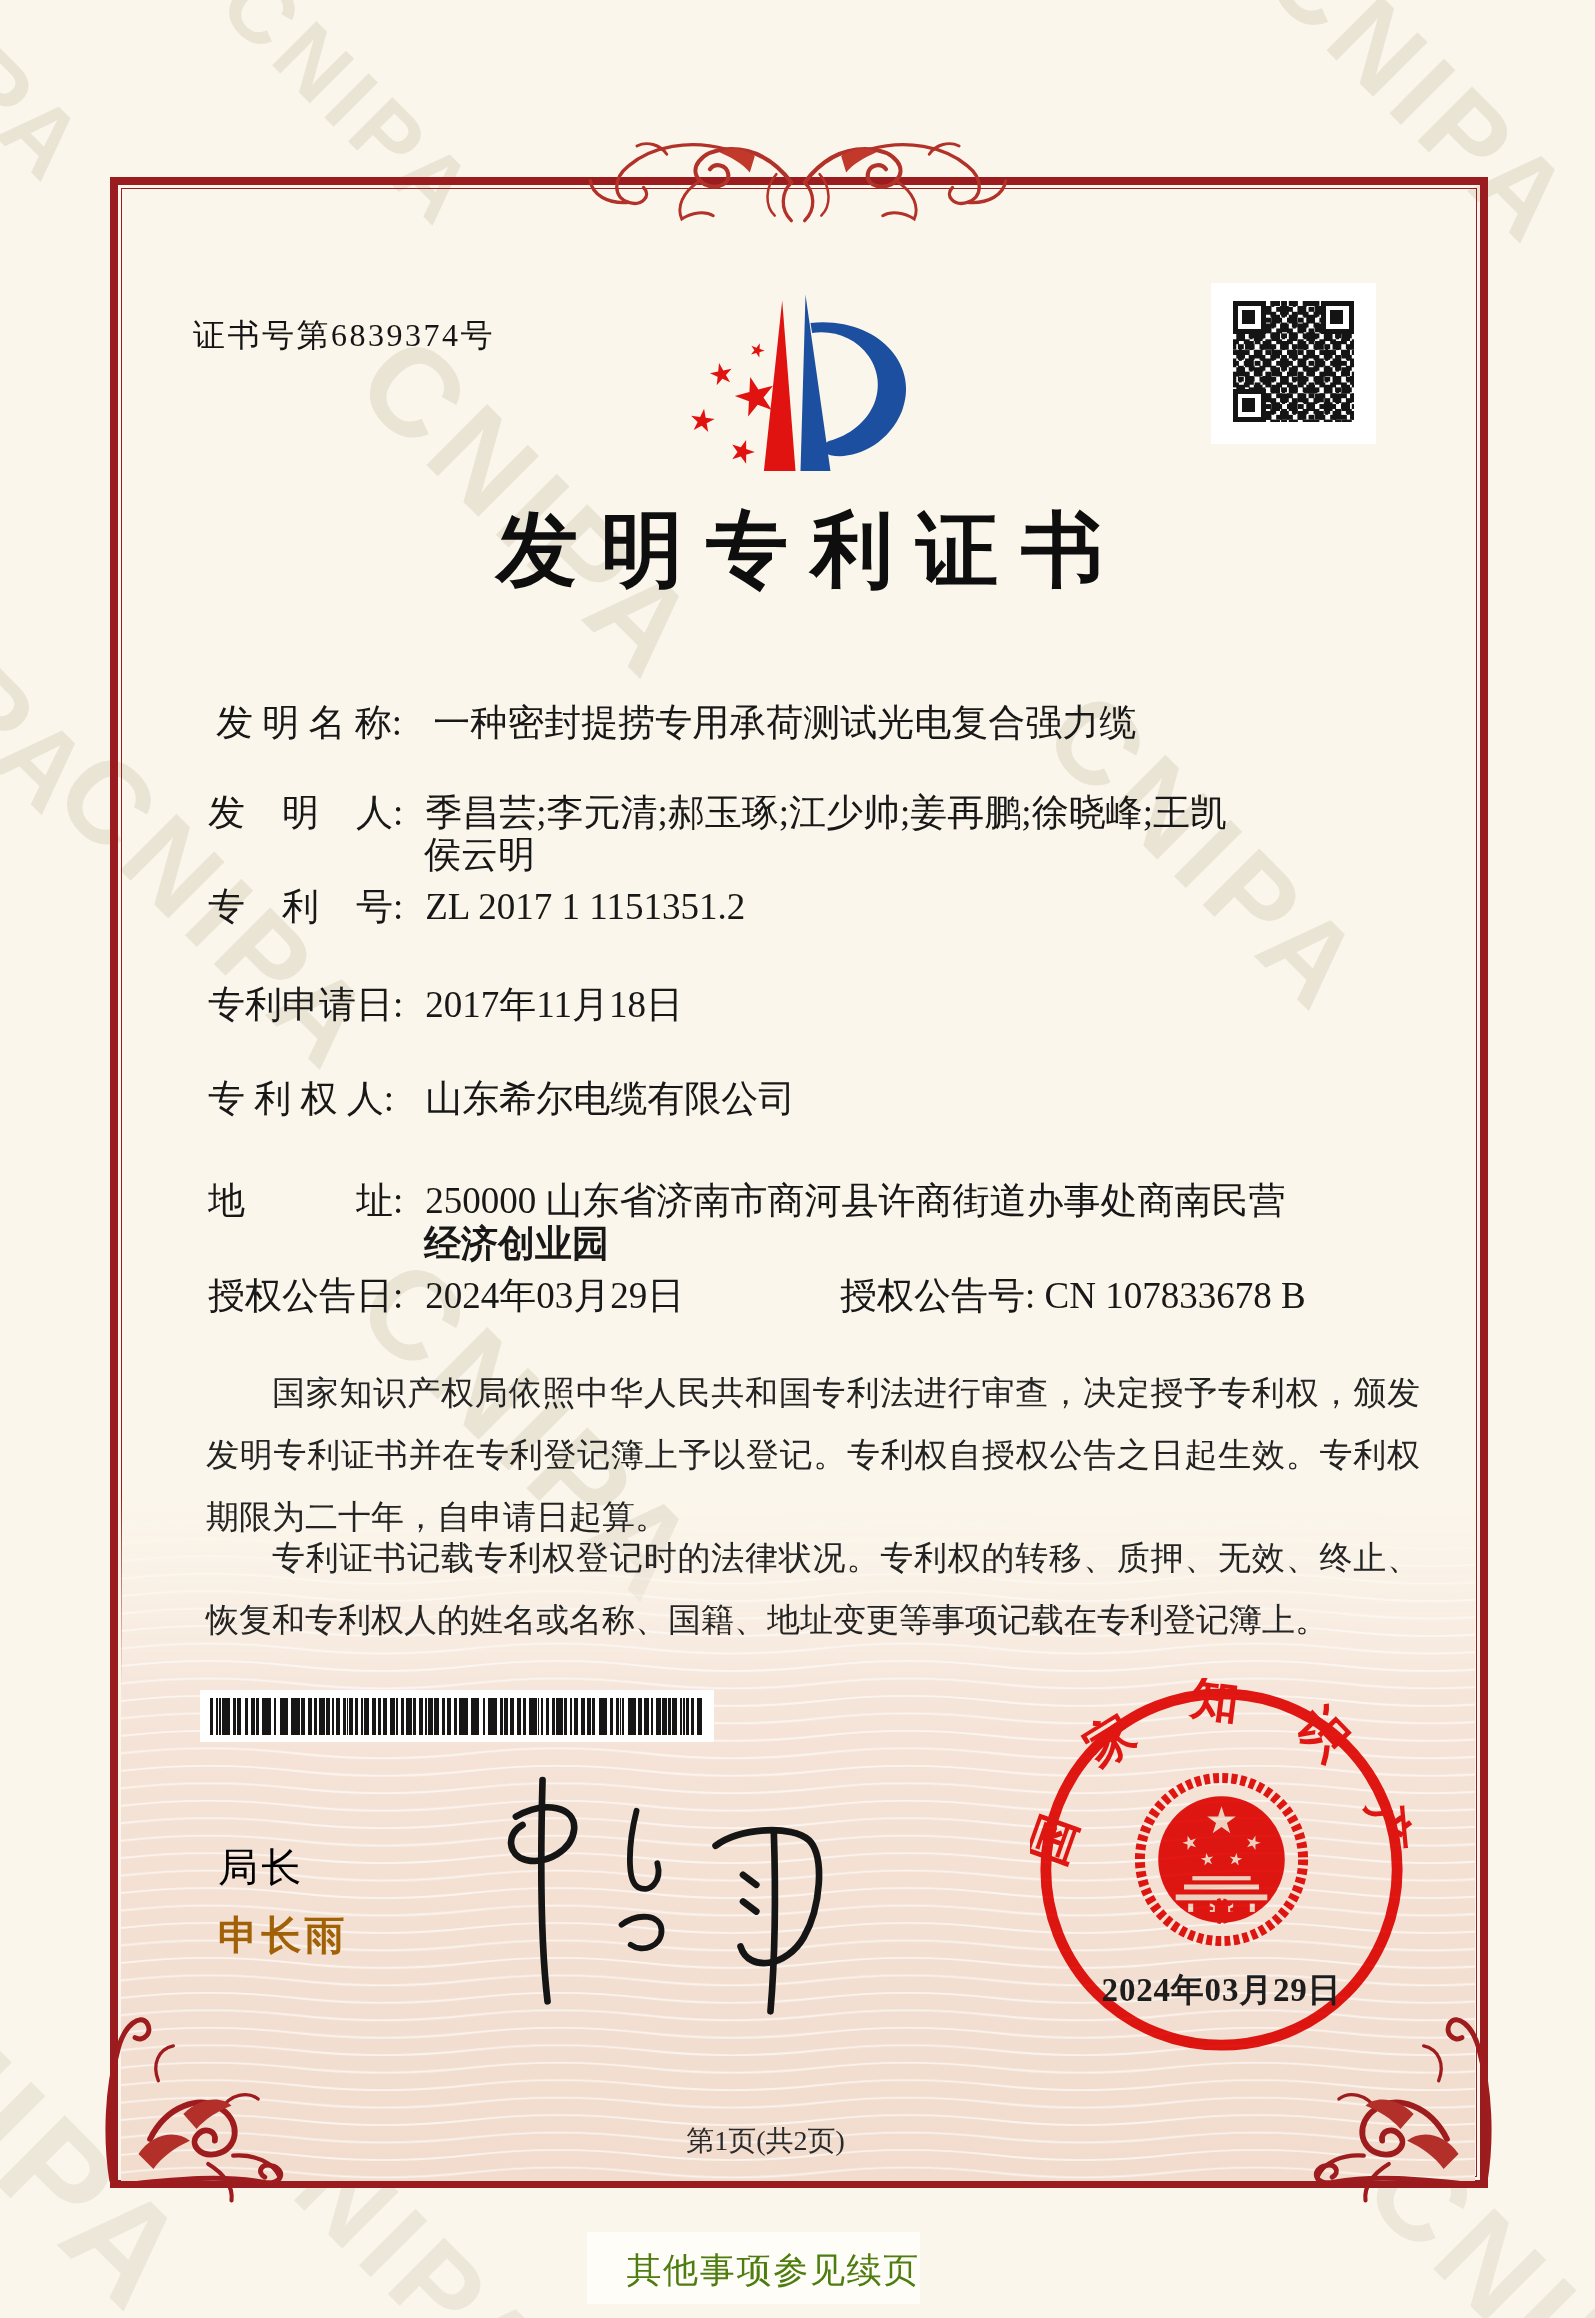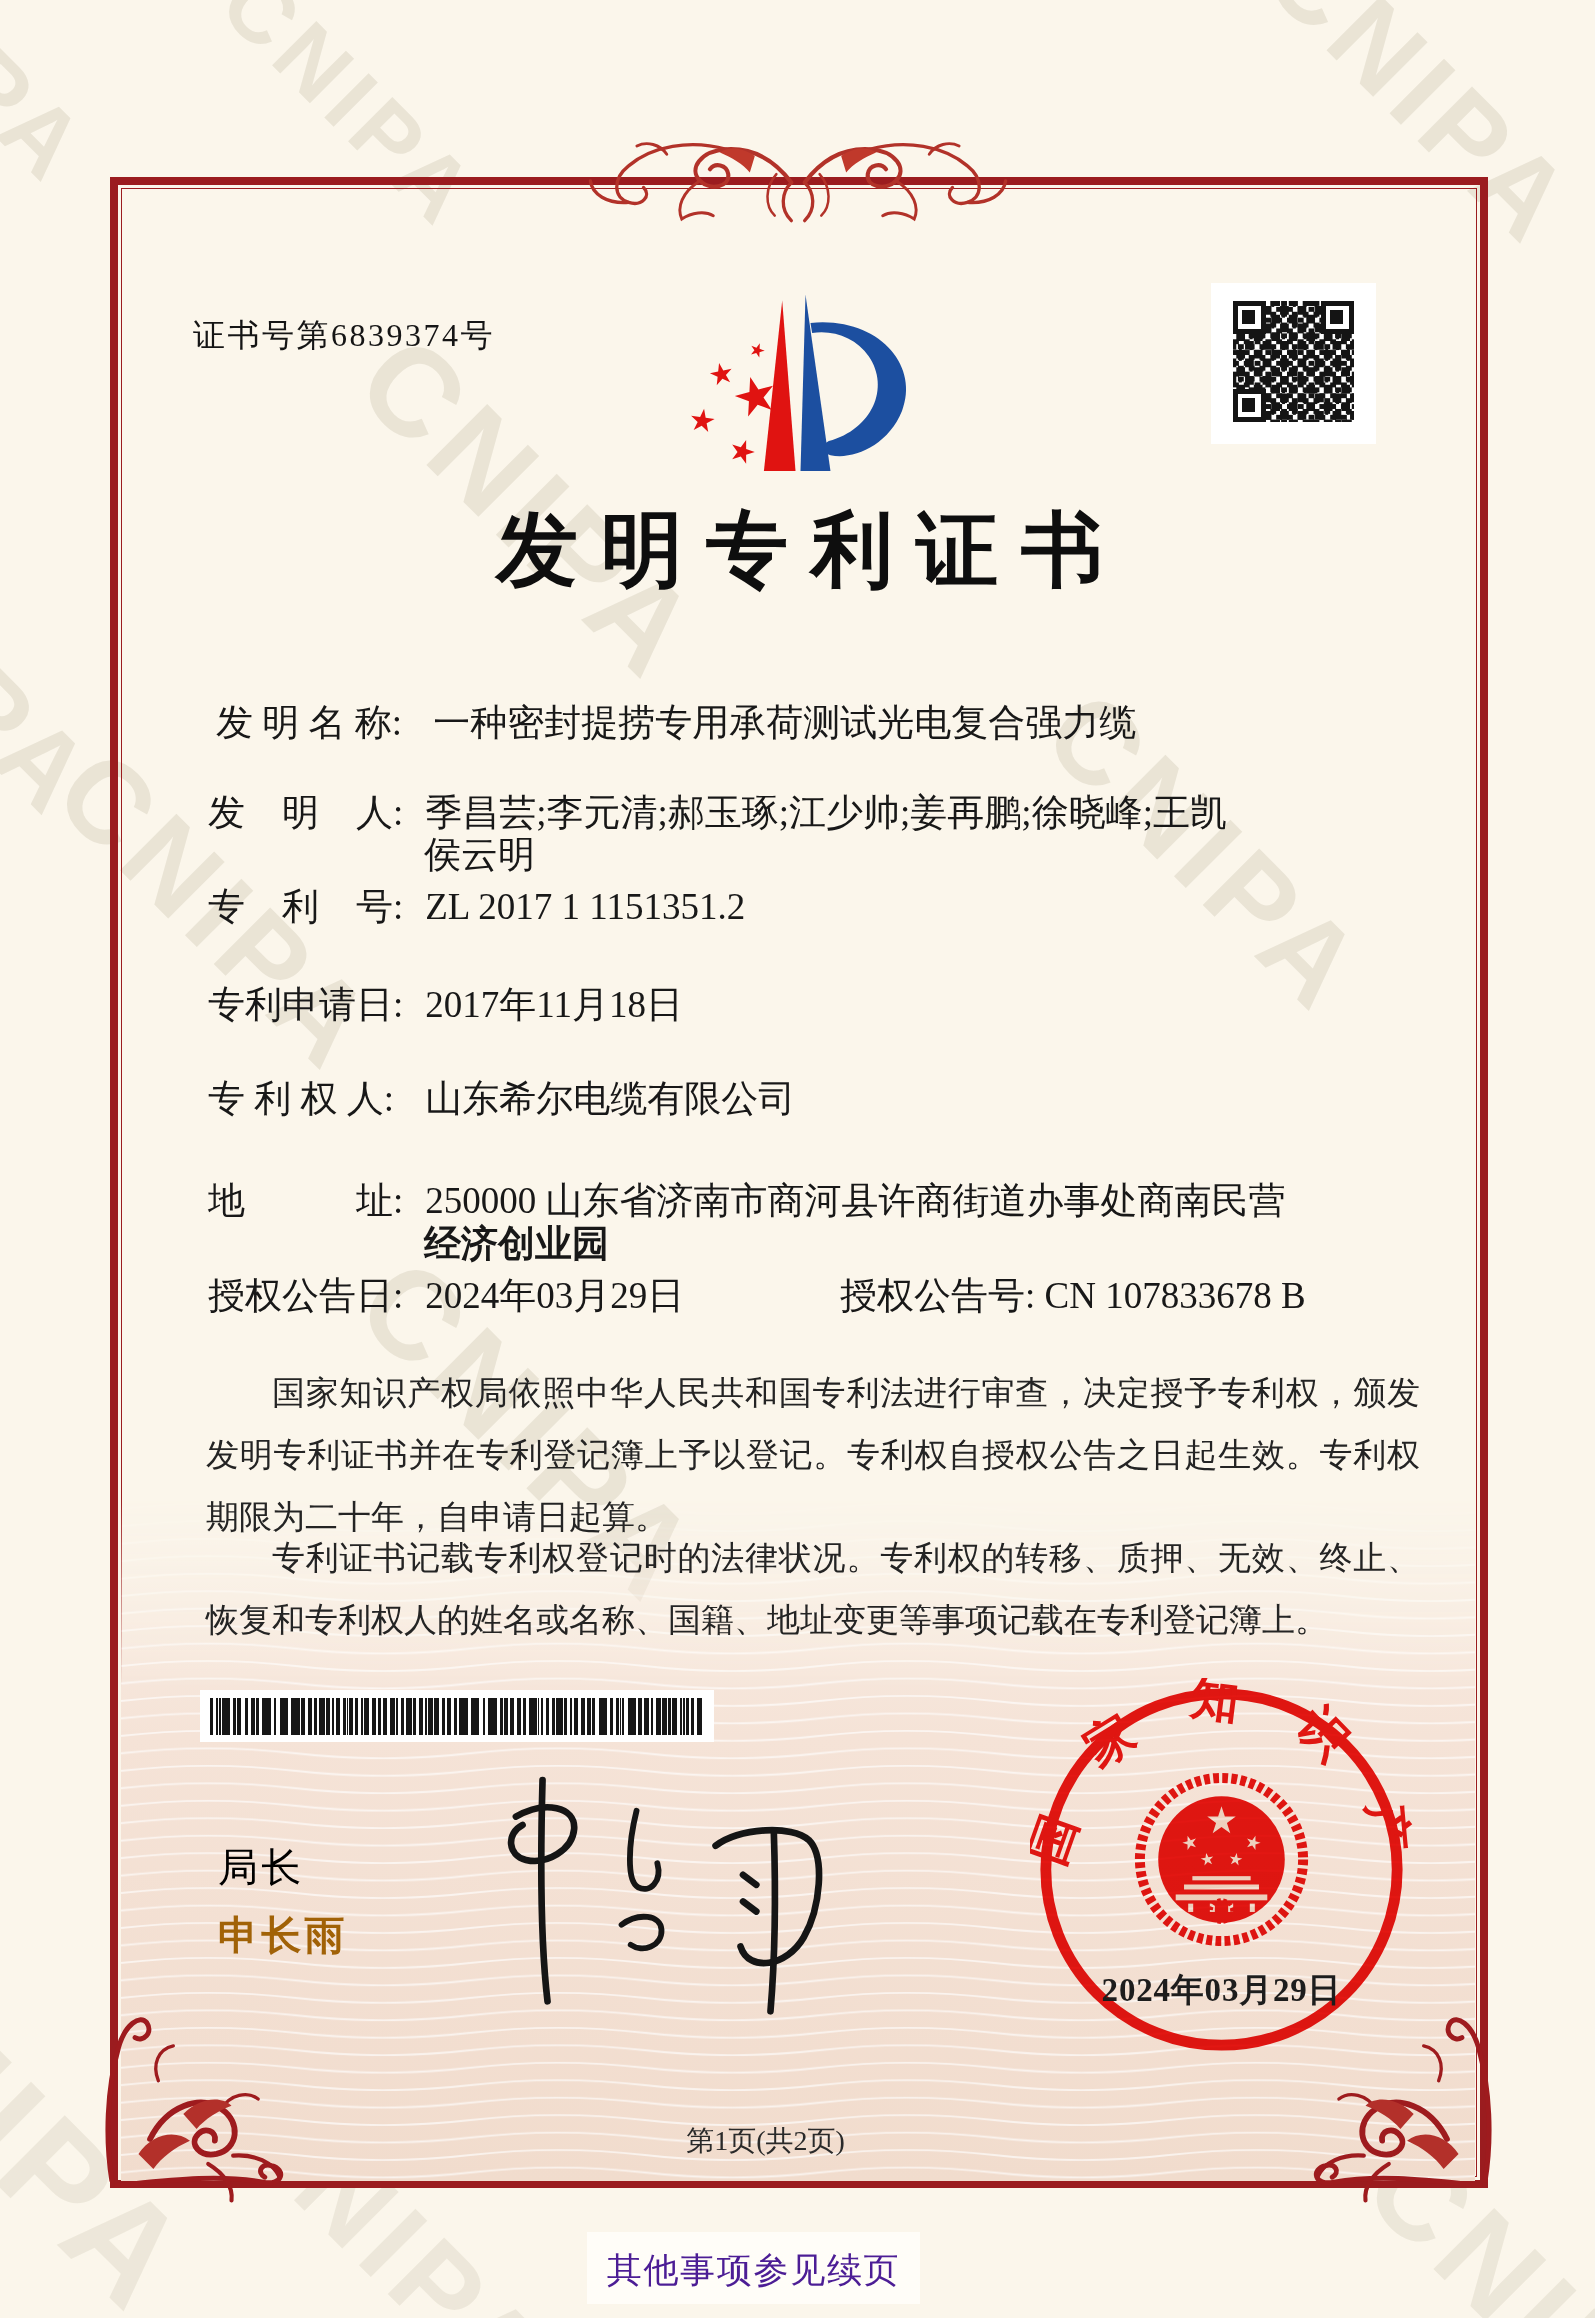--- a/index.html
+++ b/index.html
@@ -59,21 +59,21 @@
   .finder::after{content:"";position:absolute;left:4.2px;top:4.2px;width:13.3px;height:13.3px;background:#141414;}
   .f-tl{left:0;top:0}.f-tr{right:0;top:0}.f-bl{left:0;bottom:0}
 
   
   .seal{position:absolute;left:1030px;top:1678px;width:383px;height:383px;mix-blend-mode:multiply;opacity:.97;}
   .seal-date{position:absolute;left:1055px;top:1968px;width:333px;text-align:center;
       font-size:33px;font-weight:bold;color:#1d1d1d;letter-spacing:0.8px;}
 
   .page-info{position:absolute;left:516px;top:2122px;width:499px;text-align:center;font-size:28px;color:#2a2a2a;}
   .note-band{position:absolute;left:587px;top:2232px;width:333px;height:72px;background:#fffdf8;}
-  .note-text{position:absolute;left:0;top:15px;width:100%;text-align:center;font-size:35px;color:#4c1d95;letter-spacing:1.7px;}
+  .note-text{position:absolute;left:0;top:15px;width:100%;text-align:right;font-size:35px;color:#4d7c0f;letter-spacing:1.7px;}
 </style>
 </head>
 <body>
 
 <div class="page">
 
   <div class="wm" style="left:-125px;top:-108px;font-size:96px;">CNIPA</div>
   <div class="wm" style="left:274px;top:-50px;font-size:91px;">CNIPA</div>
   <div class="wm" style="left:1331px;top:-91px;font-size:112px;">CNIPA</div>
   <div class="wm" style="left:432px;top:308px;font-size:125px;">CNIPA</div>

